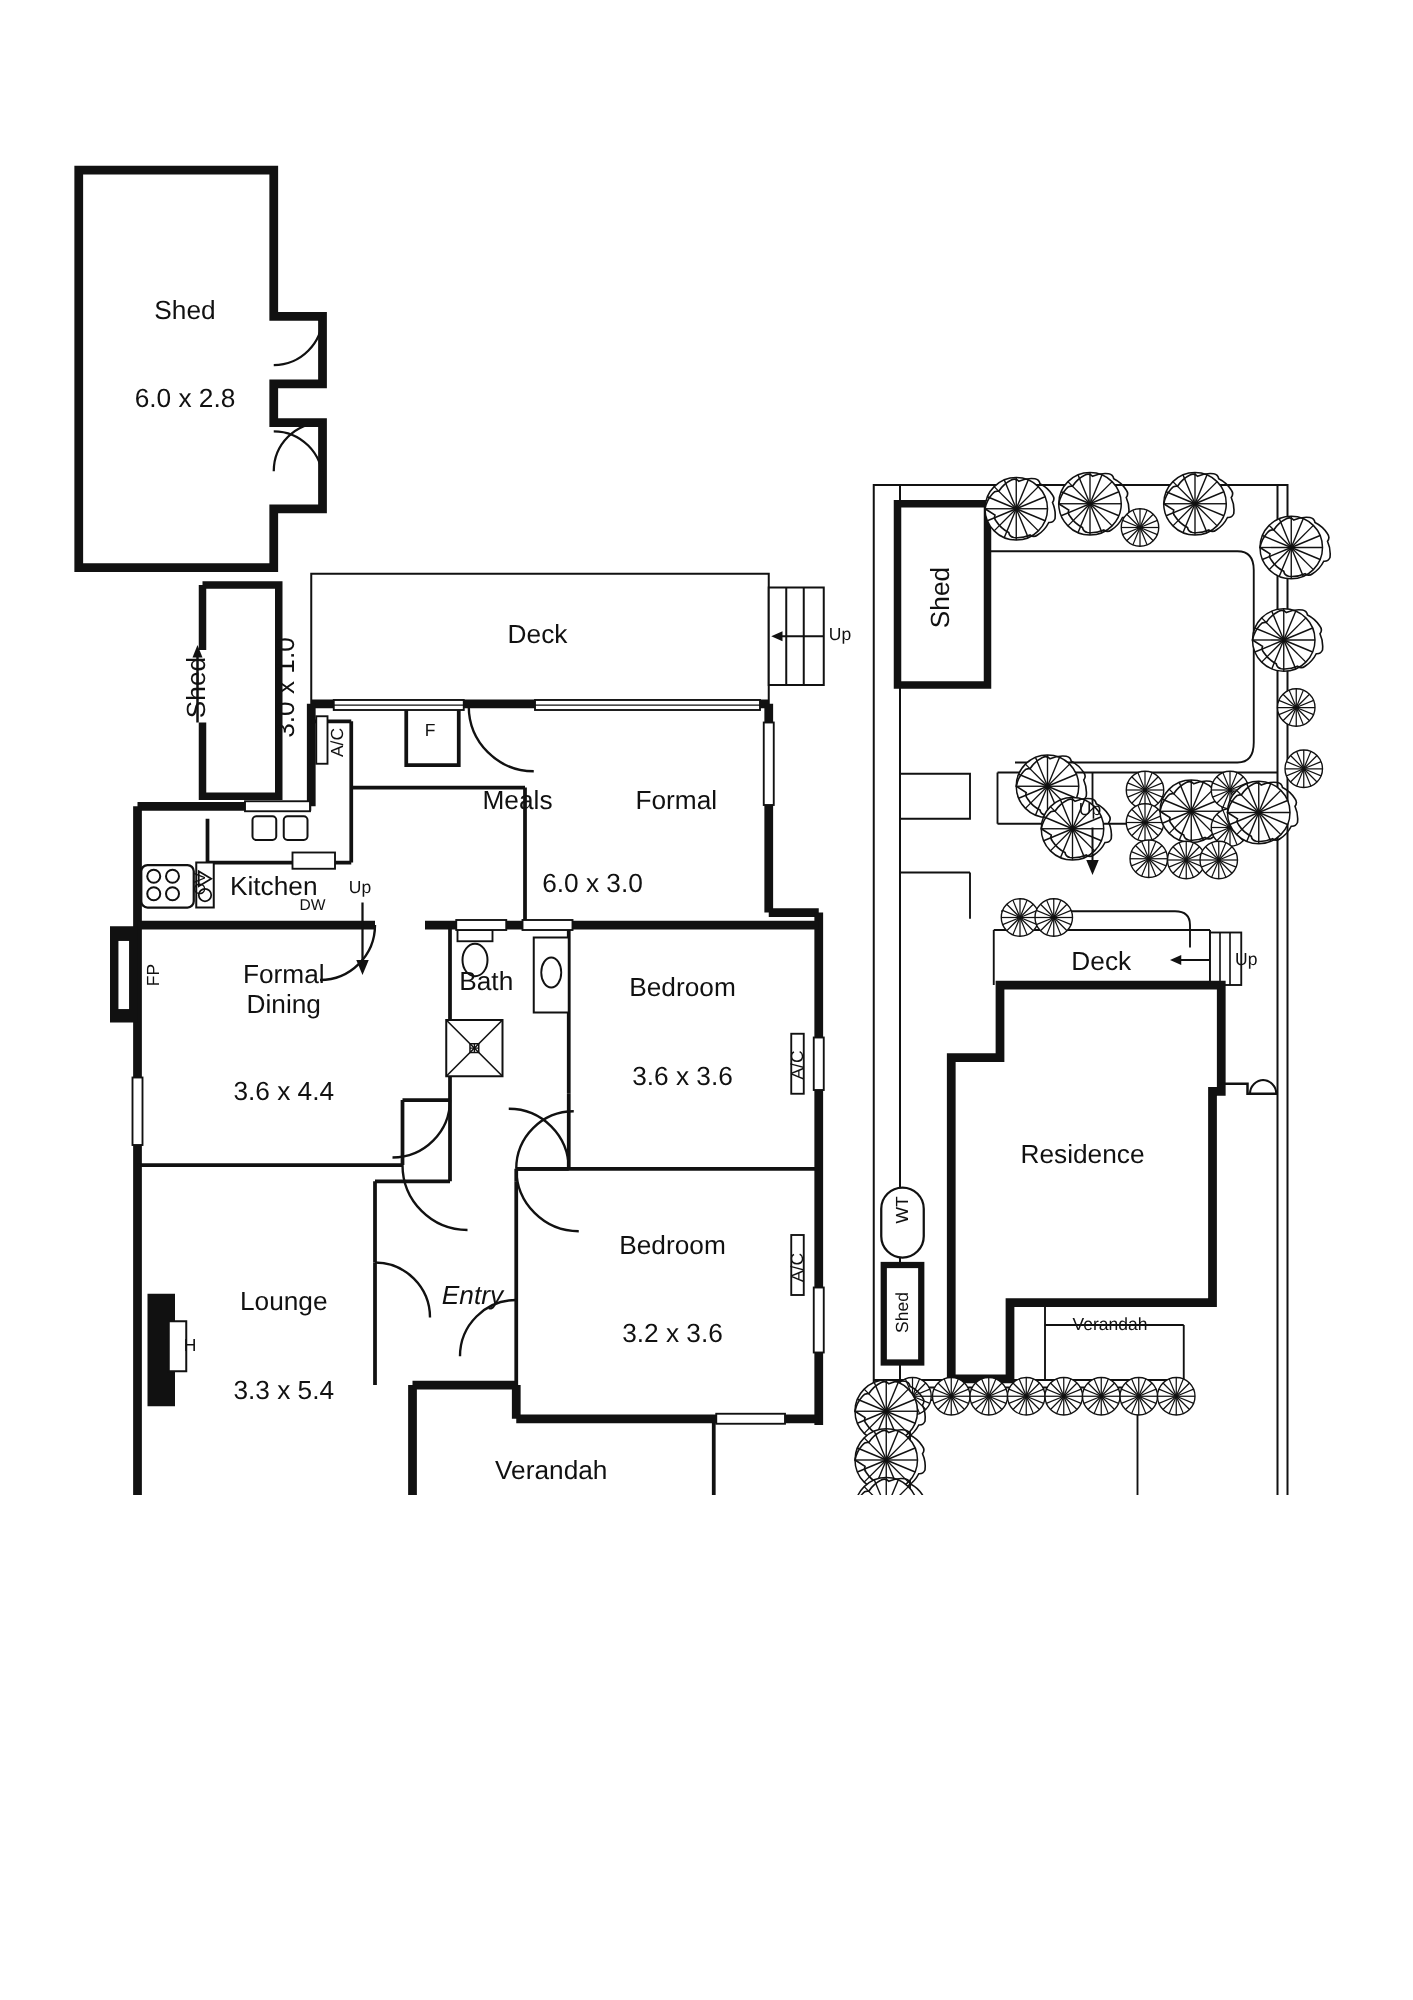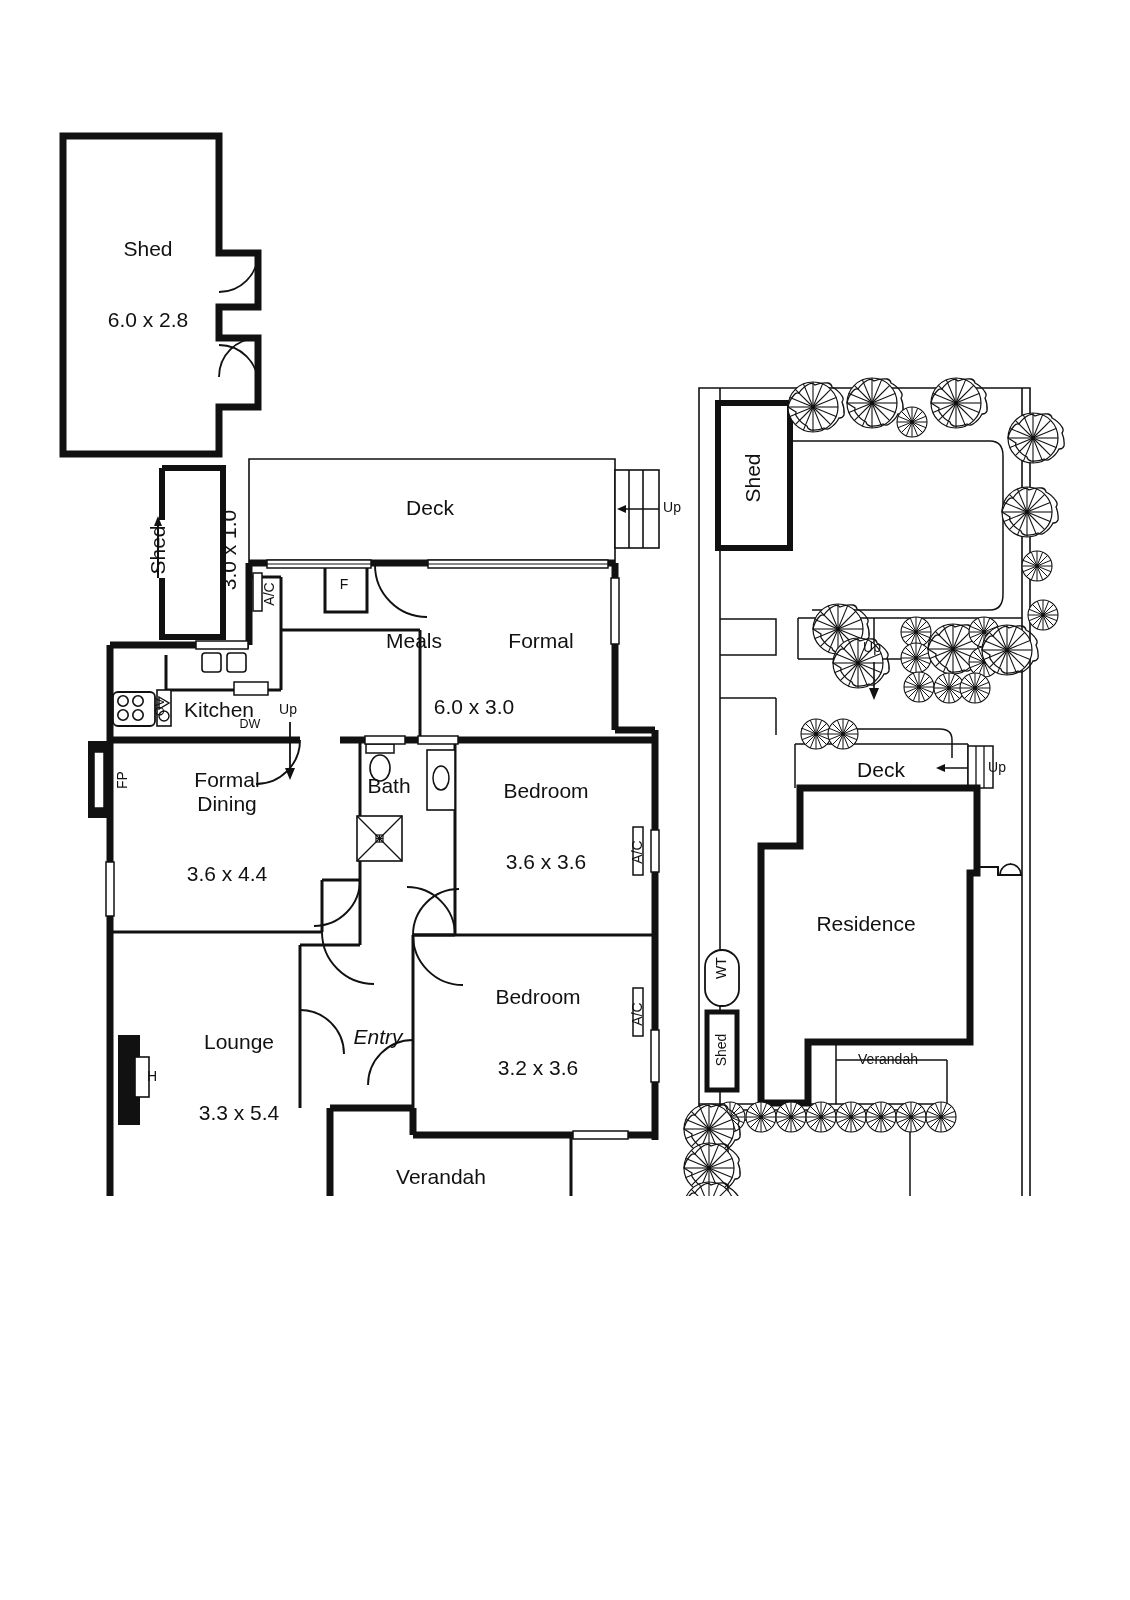--- a/index.html
+++ b/index.html
@@ -460,21 +460,21 @@
   <div class="lbl lbl-room ctr" style="left:546px; top:826px;">
     <div>Bedroom</div>
     <div>3.6 x 3.6</div>
   </div>
 
   <div class="lbl lbl-room ctr" style="left:538px; top:1032px;">
     <div>Bedroom</div>
     <div>3.2 x 3.6</div>
   </div>
 
-  <div class="lbl lbl-room ctr" style="left:227px; top:1077px;margin-left:12px;">
+  <div class="lbl lbl-room ctr" style="left:227px; top:1077px;">
     <div>Lounge</div>
     <div>3.3 x 5.4</div>
   </div>
 
   <div class="lbl lbl-room ctr" style="left:378px; top:1037px;font-style:italic;">
     <div>Entry</div>
   </div>
 
   <div class="lbl lbl-room ctr" style="left:441px; top:1177px;">
     <div>Verandah</div>

